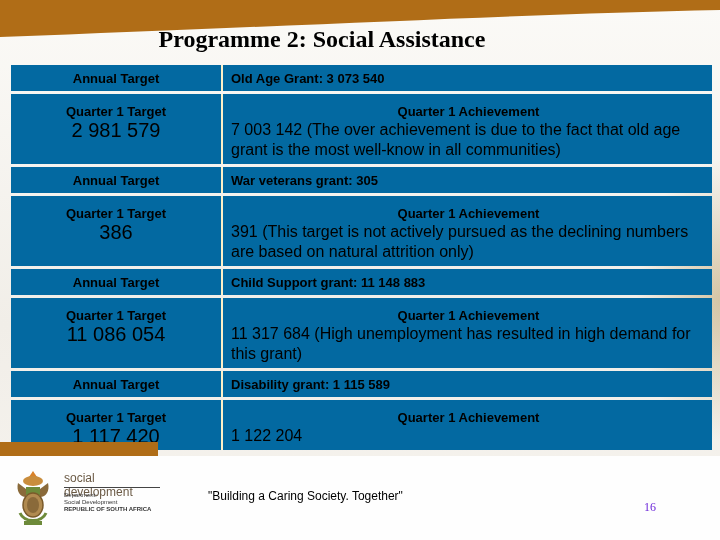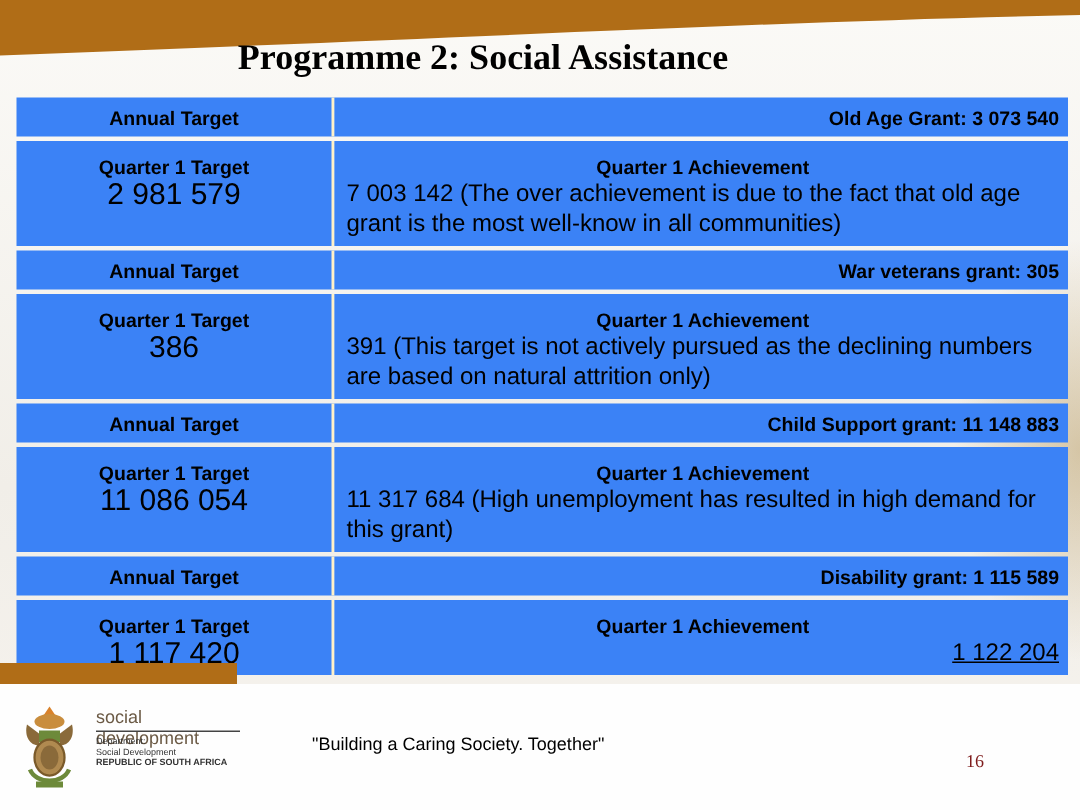--- a/index.html
+++ b/index.html
@@ -17,45 +17,45 @@
     .top-swoosh { position: absolute; left: 0; top: 0; width: 720px; height: 40px; }
     .title {
       position: absolute; left: 0; width: 644px; top: 26px; text-align: center;
       font-family: "Liberation Serif", serif; font-weight: bold; font-size: 24px; color: #000;
     }
     .slide-table {
       position: absolute; left: 11px; top: 62px; width: 701px;
       border-collapse: separate; border-spacing: 0 3px;
     }
     .slide-table td {
-      background: #3b82f6; color: #000; vertical-align: top; padding: 0;
+      background: #0369a1; color: #000; vertical-align: top; padding: 0;
     }
     .slide-table td.lbl { width: 210px; text-align: center; border-right: 2px solid #fff1c8; }
     .slide-table td.val { padding-left: 8px; padding-right: 6px; }
     .row-annual td { height: 26px; vertical-align: middle; }
     .row-annual td.lbl, .row-annual td.val { font-size: 13px; font-weight: bold; }
-    .row-annual td.val { text-align: right; }
+    .row-annual td.val { text-align: left; }
     .cell-head { font-size: 13px; font-weight: bold; margin-top: 10px; line-height: 16px; text-align: center; }
     .cell-num { font-size: 20px; line-height: 20px; text-align: center; }
     .cell-text { font-size: 16px; line-height: 20px; text-align: left; padding-bottom: 4px; }
-    .cell-text.center { text-align: right; text-decoration: underline; }
+    .cell-text.center { text-align: left; }
     .q-row td { height: 66px; }
     .q-row.short td { height: 46px; }
     .bottom-bar { position: absolute; left: 0; top: 442px; width: 158px; height: 14px; background: #b06d17; }
     .footer-white { position: absolute; left: 0; top: 456px; width: 720px; height: 84px; background: #fefefe; }
     .logo { position: absolute; left: 14px; top: 467px; width: 150px; height: 62px; }
     .logo-crest { position: absolute; left: 0; top: 0; width: 38px; height: 60px; }
     .logo-name { position: absolute; left: 50px; top: 4px; font-size: 12px; color: #6b5a45; }
     .logo-rule { position: absolute; left: 50px; top: 20px; width: 96px; height: 1px; background: #444; }
     .logo-line { position: absolute; left: 50px; font-size: 6px; color: #333; line-height: 7px; }
     .logo-line.l1 { top: 25px; }
     .logo-line.l2 { top: 32px; }
     .logo-line.l3 { top: 39px; font-weight: bold; }
     .tagline { position: absolute; left: 208px; top: 489px; font-size: 12px; color: #000; }
-    .page-num { position: absolute; left: 644px; top: 500px; font-family: "Liberation Serif", serif; font-size: 12px; color: #7f1d1d; }
+    .page-num { position: absolute; left: 644px; top: 500px; font-family: "Liberation Serif", serif; font-size: 12px; color: #6d28d9; }
   </style>
 </head>
 <body>
 
 <div class="bg-texture"></div>
 
 <svg class="top-swoosh" viewBox="0 0 720 40" preserveAspectRatio="none">
   <path d="M0,0 L720,0 L720,10 C520,14 300,26 0,37 Z" fill="#b06d17"></path>
 </svg>
 

